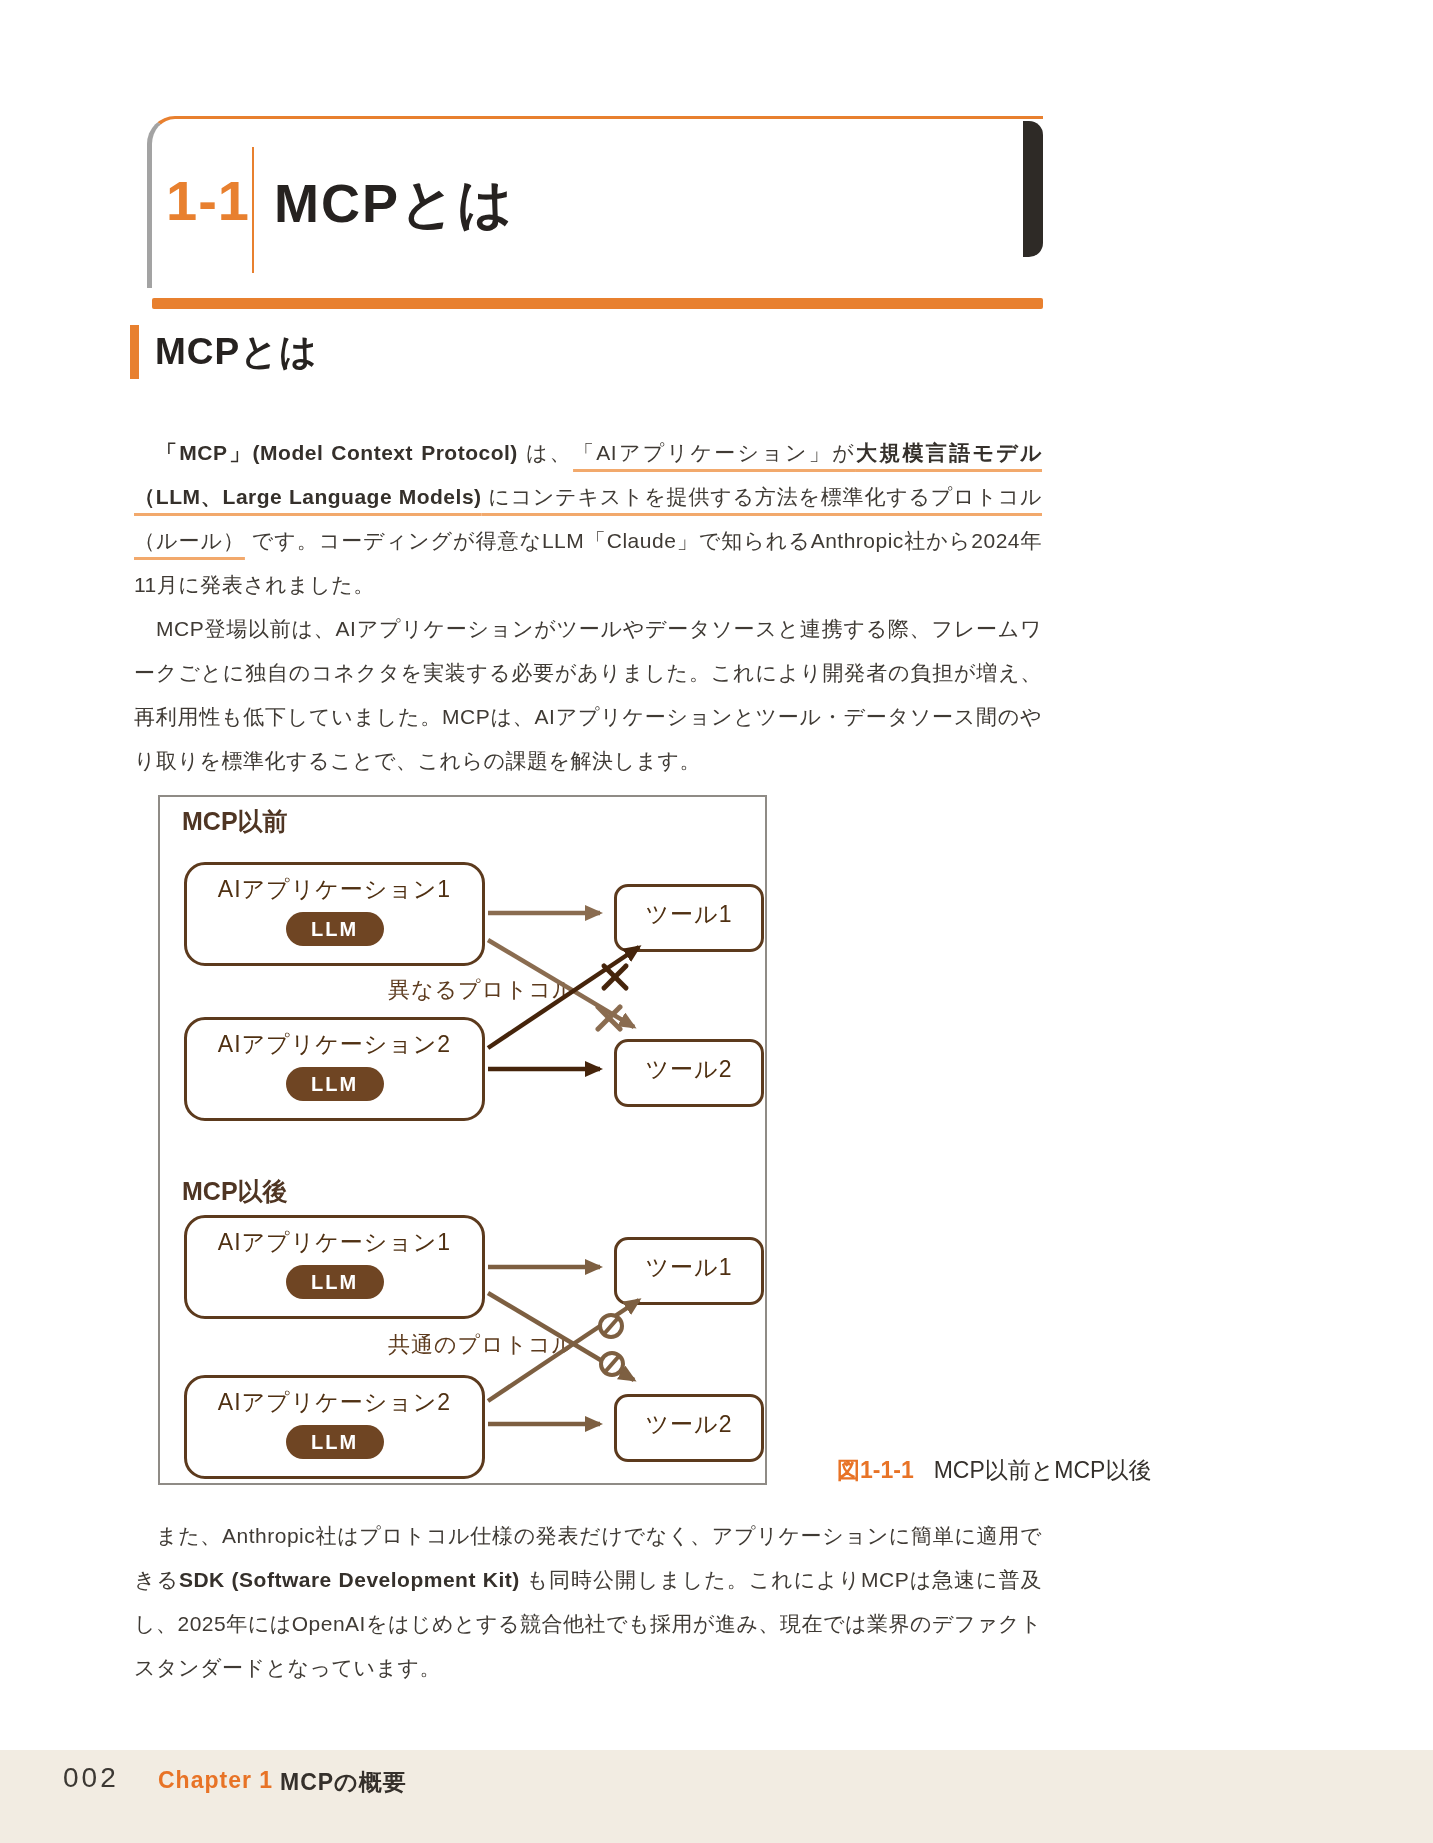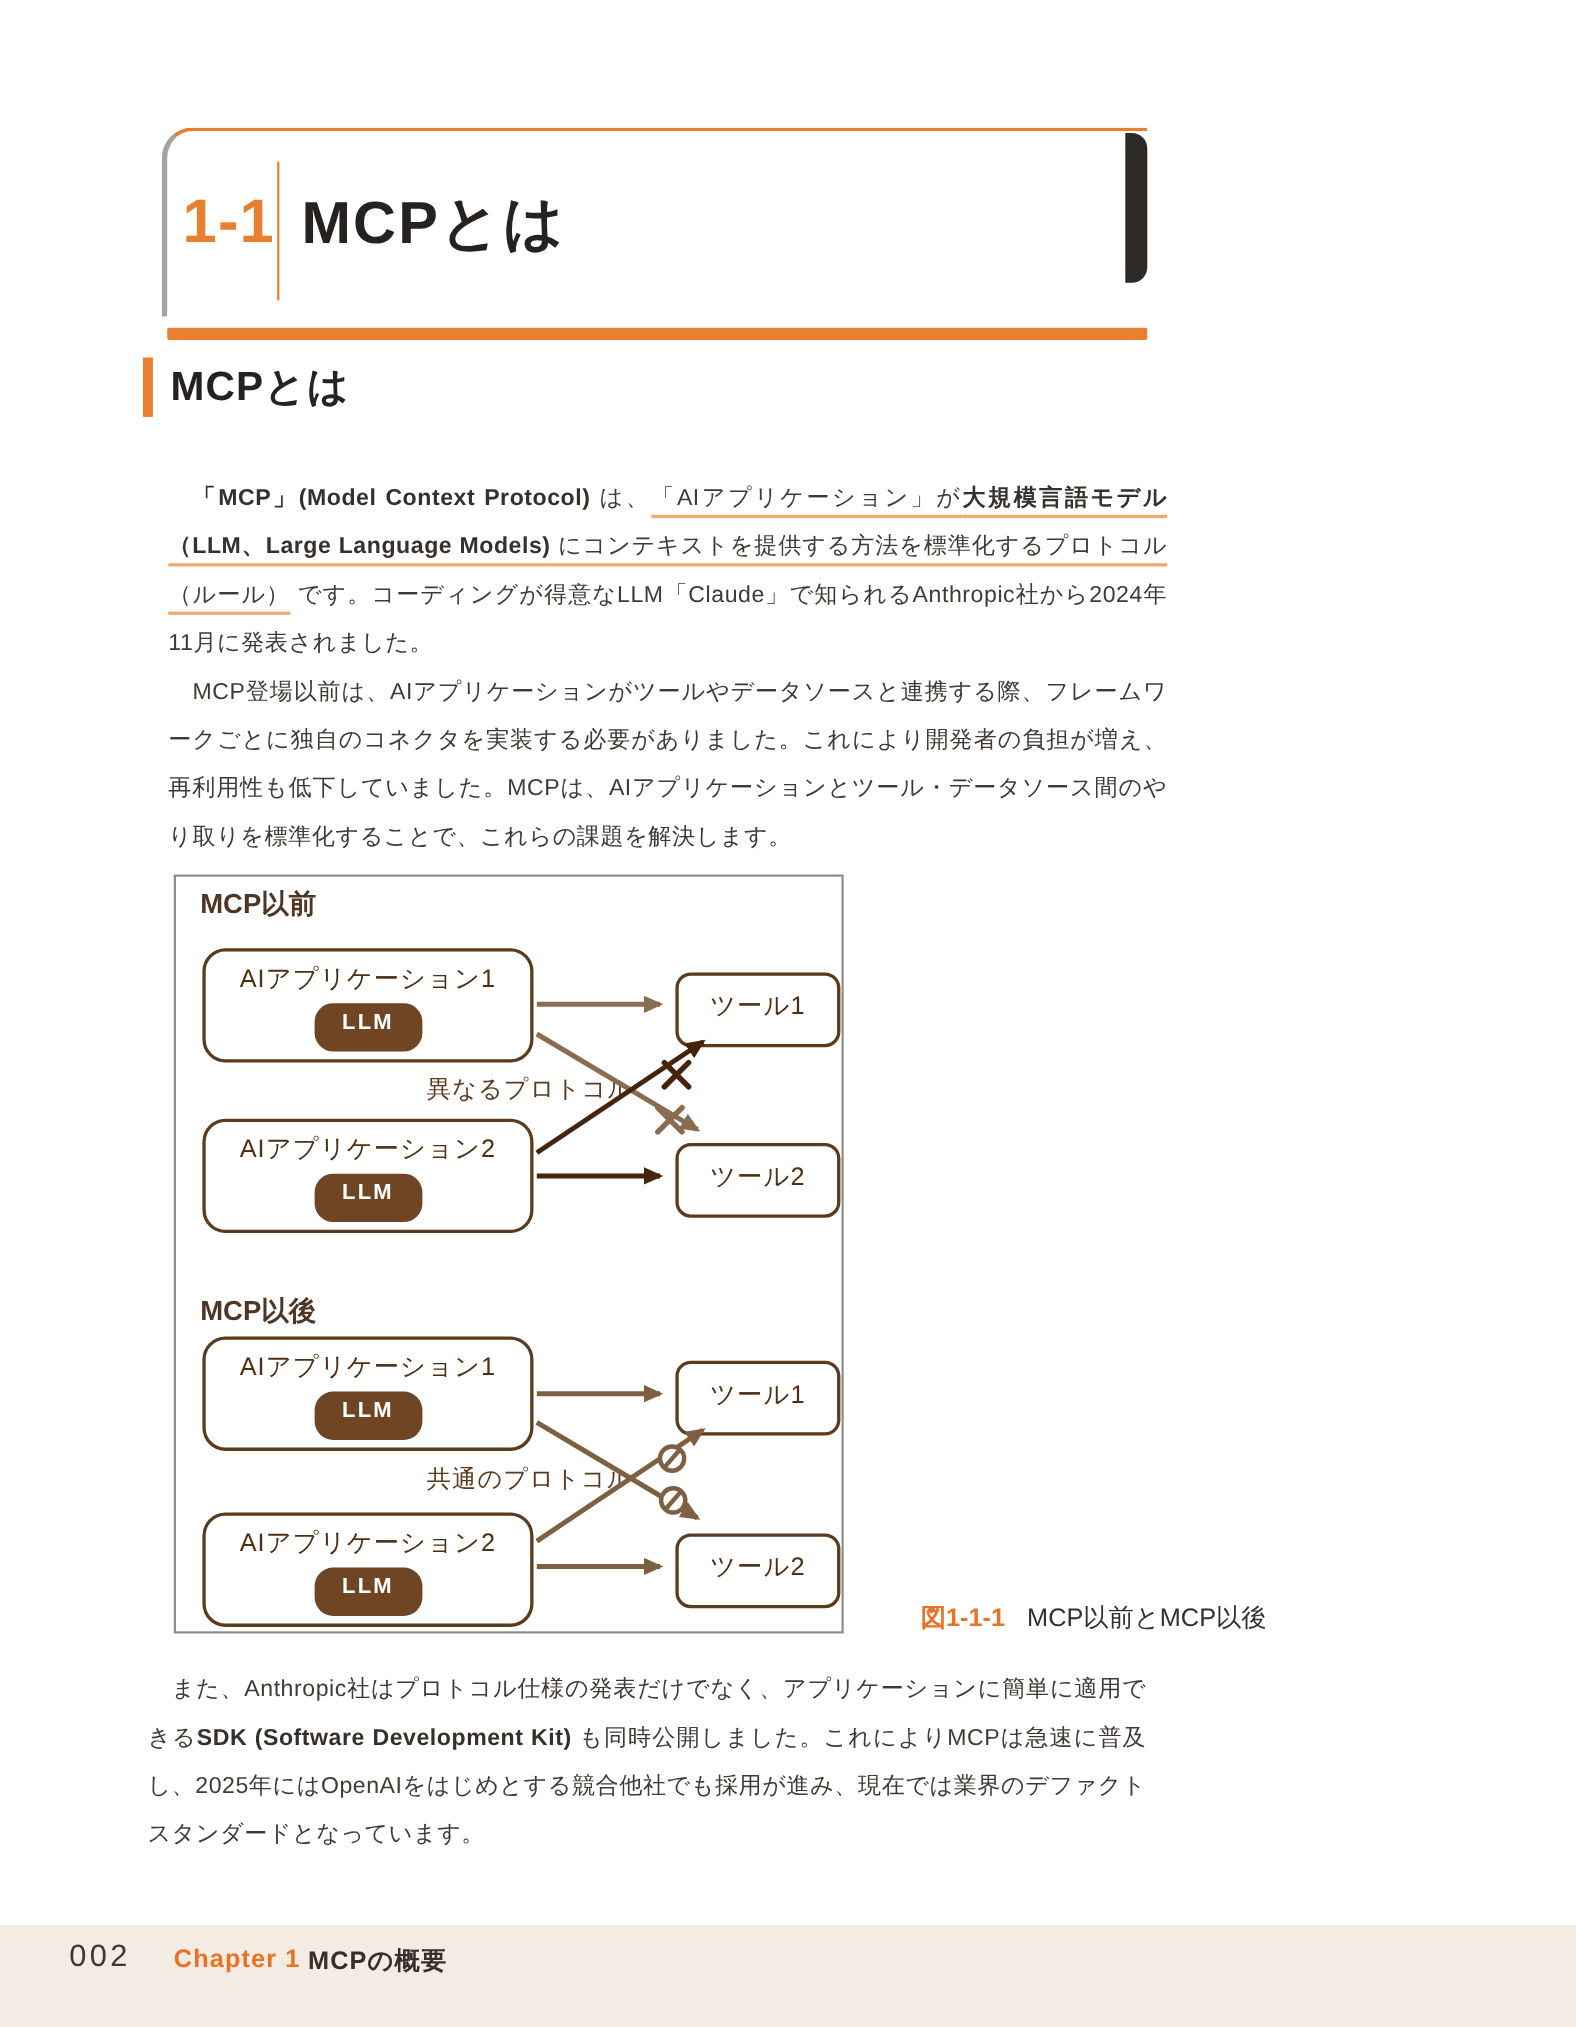--- a/index.html
+++ b/index.html
@@ -32,38 +32,38 @@
   
   .section-heading { position:absolute; left:130px; top:325px; display:flex; align-items:center; }
   .section-bar { width:9px; height:54px; background:#e8802f; margin-right:16px; }
   .section-title { font-size:37px; font-weight:bold; color:#262220; letter-spacing:1px; }
 
   
   .body-block { position:absolute; left:134px; width:908px; font-size:21px; line-height:44px; color:#3f3a34; text-align:justify; letter-spacing:0.5px; }
   .body-block p { margin:0; text-indent:22px; }
   .b { font-weight:bold; color:#35302b; }
   .u { text-decoration:underline; text-decoration-color:#f2a96c; text-decoration-thickness:3px; text-underline-offset:9px; }
-  .block1 { top:431px;margin-left:19px; }
+  .block1 { top:431px; }
   .block2 { top:1514px; }
 
   
   .diagram {
     position:absolute; left:158px; top:795px; width:609px; height:690px;
     border:2px solid #8f8b86; background:#ffffff; box-sizing:border-box;
   }
   .d-label { position:absolute; left:22px; font-size:25px; font-weight:600; color:#4f3523; }
   .d-label.before { top:8px; }
   .d-label.after { top:378px;text-align:center; }
   .app {
     position:absolute; left:24px; width:301px; height:104px; background:#fff;
     border:3.5px solid #5c3a1d; border-radius:21px; box-sizing:border-box; text-align:center;
   }
   .app .t { margin-top:9px; font-size:23px; color:#4f3012; letter-spacing:1px; }
   .app .llm {
-    margin:7px auto 0; width:98px; height:44px; background:#6f4523; color:#ffffff;
+    margin:7px auto 0; width:98px; height:34px; background:#6f4523; color:#ffffff;
     border-radius:17px; font-size:20px; line-height:34px; font-weight:600; letter-spacing:2px;
   }
   .app.a1b { top:65px; } .app.a2b { top:220px; } .app.a1a { top:418px; } .app.a2a { top:578px; }
   .tool {
     position:absolute; left:454px; width:150px; height:68px; background:#fff;
     border:3.5px solid #5c3a1d; border-radius:14px; box-sizing:border-box; text-align:center;
   }
   .tool span { display:inline-block; line-height:55px; font-size:23px; color:#4f3012; letter-spacing:1px; }
   .tool.t1b { top:87px; } .tool.t2b { top:242px; } .tool.t1a { top:440px; } .tool.t2a { top:597px; }
   .proto { position:absolute; font-size:22px; color:#5c3a1d; letter-spacing:1px; }

